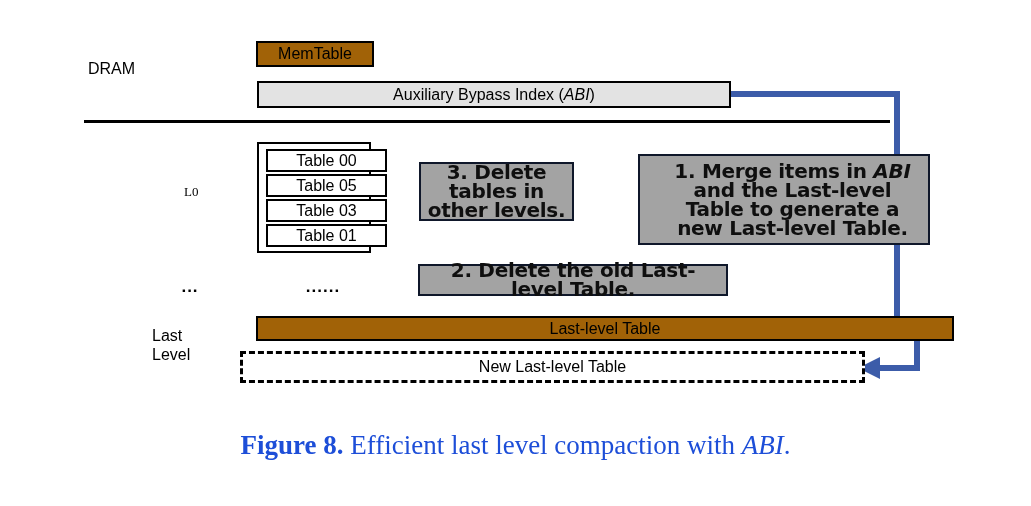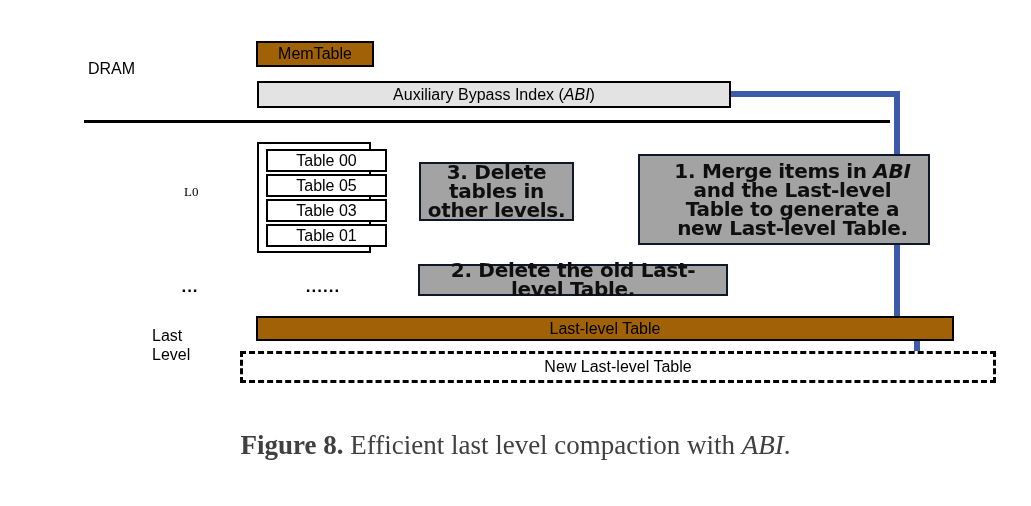--- a/index.html
+++ b/index.html
@@ -42,21 +42,21 @@
 
   
   .dots{font-family:"Liberation Sans",sans-serif;font-size:17px;font-weight:700;
         letter-spacing:1px;color:#000;text-align:center;}
 
   
   .wire{position:absolute;left:0;top:0;width:1031px;height:506px;pointer-events:none;}
 
   
   .caption{position:absolute;left:0;top:430px;width:1031px;text-align:center;
-           font-family:"Liberation Serif",serif;font-size:27px;color:#404040;}
+           font-family:"Liberation Serif",serif;font-size:27px;color:#1d4ed8;}
   .caption b{font-weight:700;}
   .caption i{font-style:italic;}
 </style>
 </head>
 <body>
 
 <div class="fig">
 
   <svg class="wire" viewBox="0 0 1031 506" xmlns="http://www.w3.org/2000/svg">
 
@@ -113,21 +113,21 @@
     <span>2. Delete the old Last-level Table.</span>
   </div>
 
   <div class="abs lbl" style="left:152px;top:326px;width:74px;">Last
 Level</div>
 
   <div class="abs box" style="left:240px;top:316px;width:698px;height:25px;margin-left:16px;">
     <span>Last-level Table</span>
   </div>
 
-  <div class="abs box-dashed" style="left:240px;top:351px;width:756px;height:32px;">
+  <div class="abs box-dashed" style="left:240px;top:351px;width:625px;height:32px;">
     <span>New Last-level Table</span>
   </div>
 
   <div class="caption">
     <b>Figure 8.</b><span> Efficient last level compaction with </span><i>ABI</i><span>.</span>
   </div>
 
 </div>
 
 </body></html>

